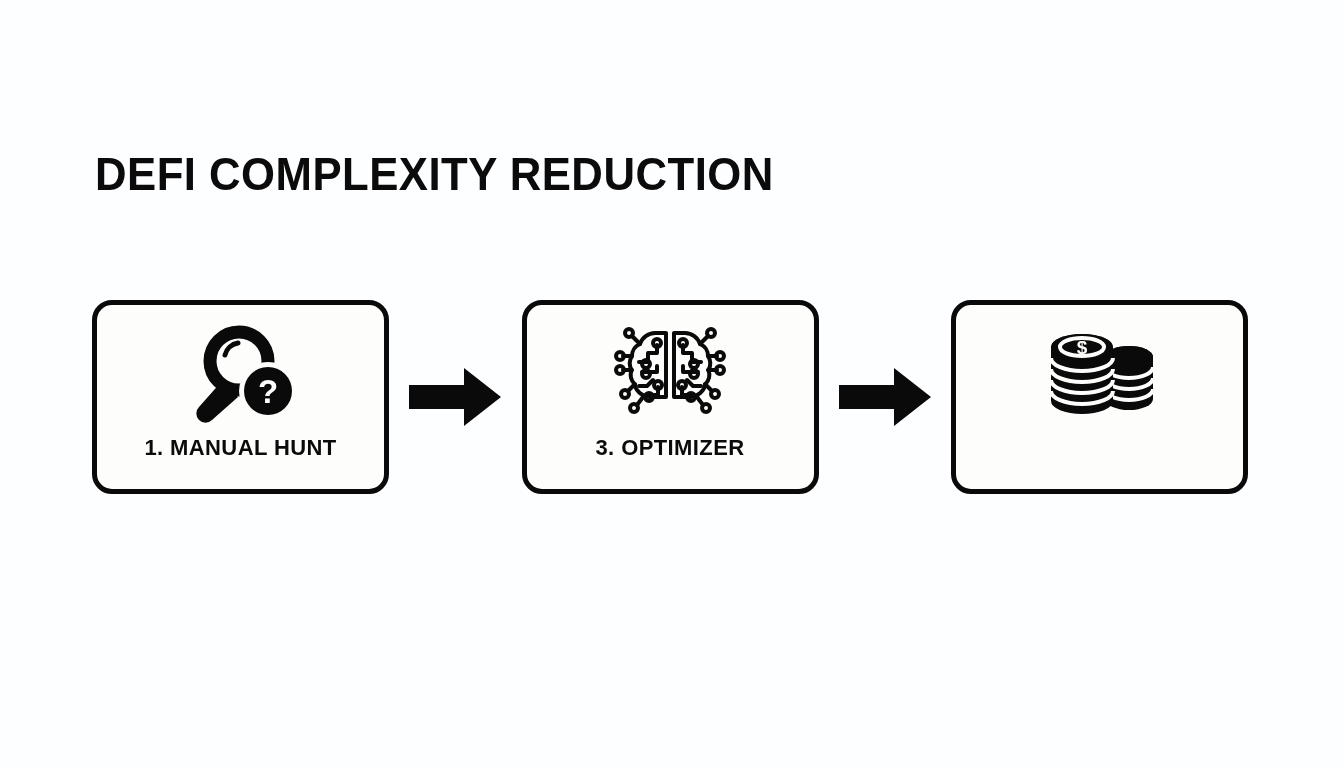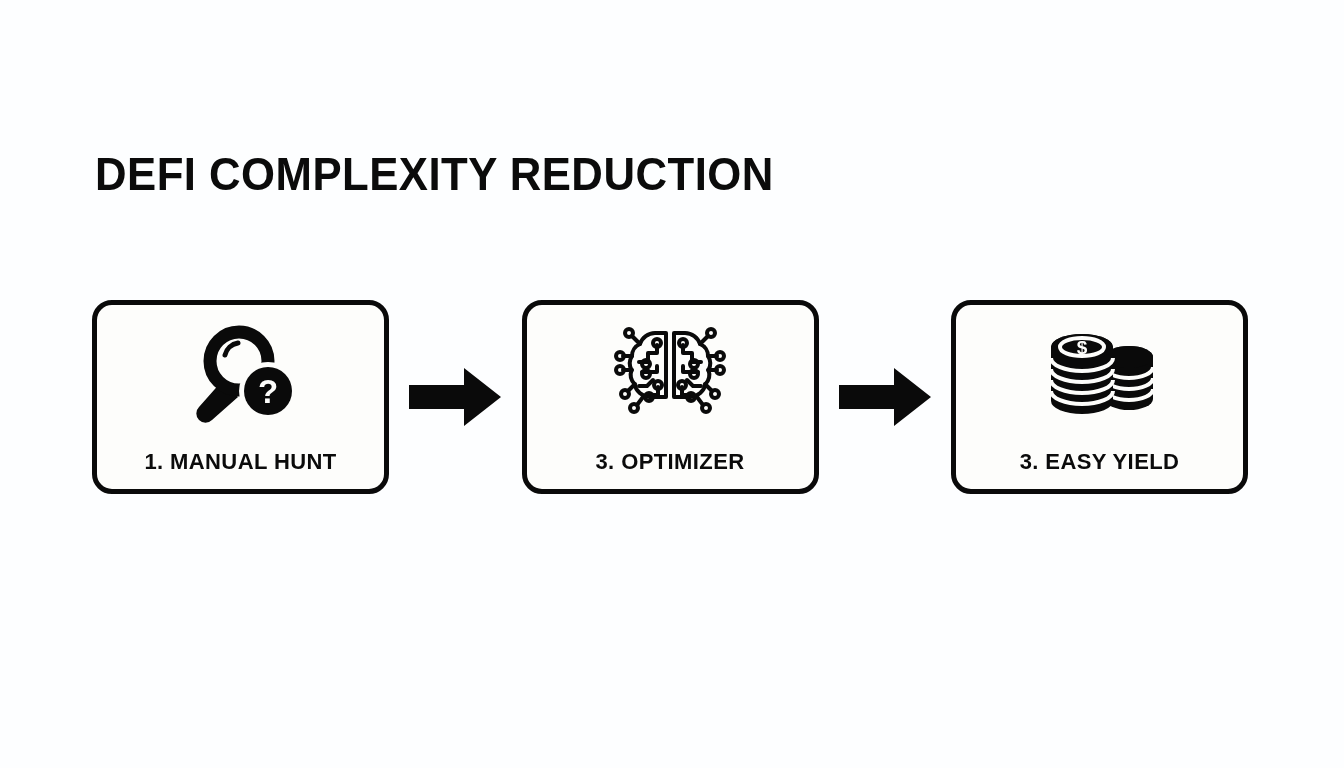--- a/index.html
+++ b/index.html
@@ -68,21 +68,21 @@
     margin-top: 16px;
     width: 120px;
     height: 104px;
     display: flex;
     align-items: center;
     justify-content: center;
   }
   .card-icon svg { display: block; }
 
   .card-label {
-    margin-top: 24px;
+    margin-top: 10px;
     font-size: 22px;
     font-weight: bold;
     letter-spacing: 0.4px;
     color: #0b0b0b;
     white-space: nowrap;
     text-align: center;
   }
 
   
   .arrow {
@@ -223,17 +223,16 @@
 
             <g stroke="#fdfdfb" stroke-width="4" fill="none">
               <path d="M10 35 a31 13 0 0 0 62 0"></path>
               <path d="M10 46 a31 13 0 0 0 62 0"></path>
               <path d="M10 57 a31 13 0 0 0 62 0"></path>
               <path d="M10 68 a31 13 0 0 0 62 0"></path>
             </g>
           </g>
         </svg>
       </div>
-      <div class="card-label">3. EASY YIELD</div>
     </div>
 
   </div>
 </div>
 
 </body></html>

